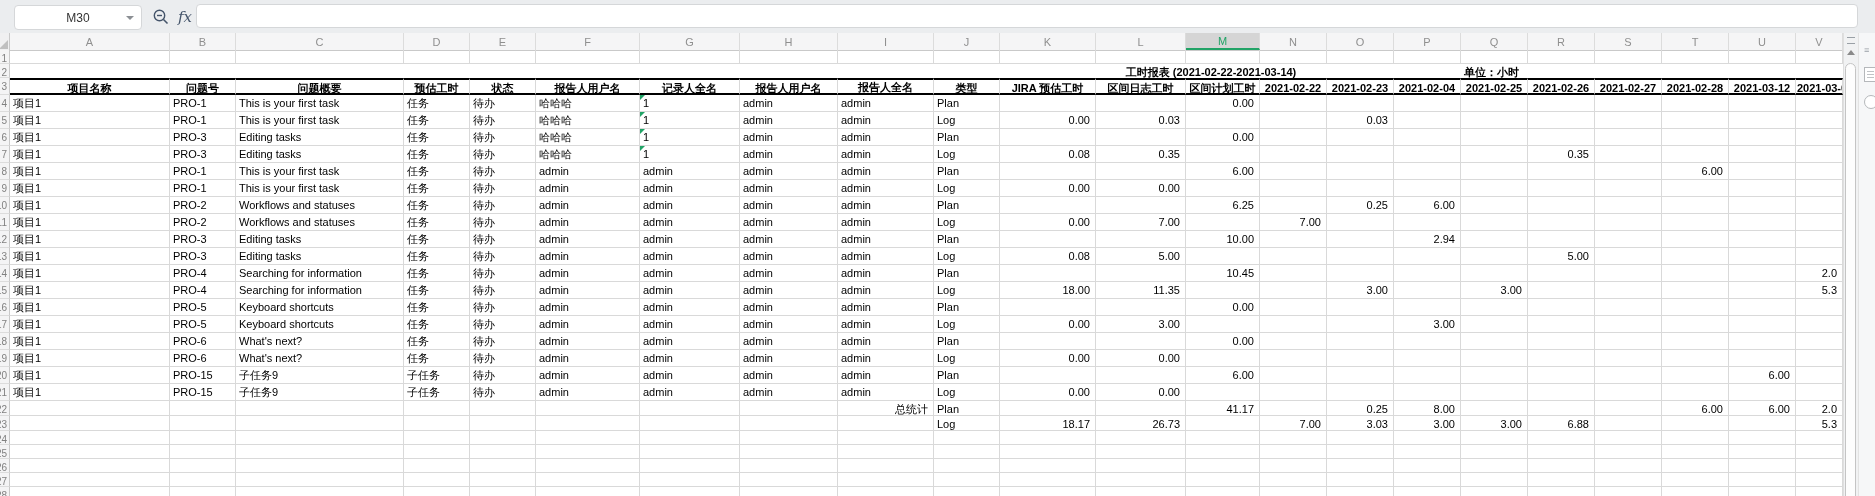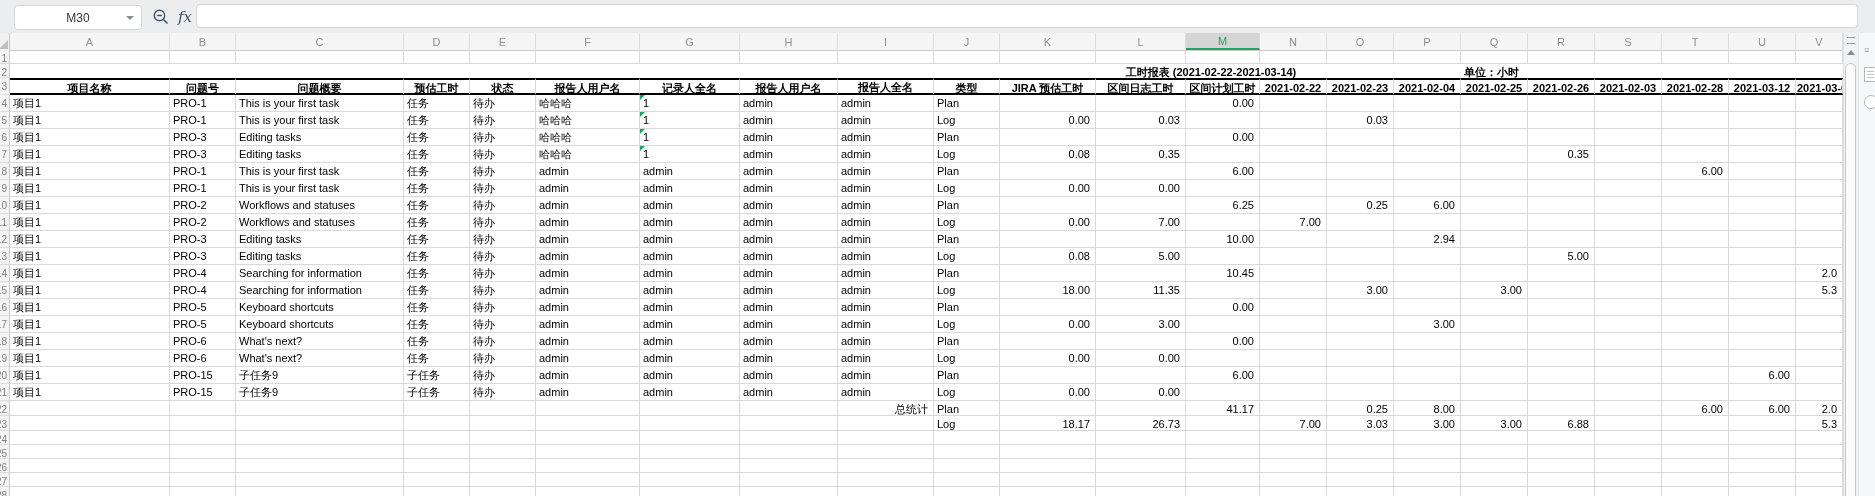--- a/index.html
+++ b/index.html
@@ -150,21 +150,21 @@
       <div class="cell hdr" style="width: 96px; font-family: Liberation Mono, monospace;">报告人全名</div>
       <div class="cell hdr" style="width: 66px;">类型</div>
       <div class="cell hdr" style="width: 96px;">JIRA 预估工时</div>
       <div class="cell hdr" style="width: 90px;">区间日志工时</div>
       <div class="cell hdr" style="width: 74px;">区间计划工时</div>
       <div class="cell hdr" style="width: 67px;">2021-02-22</div>
       <div class="cell hdr" style="width: 67px;">2021-02-23</div>
       <div class="cell hdr" style="width: 67px;">2021-02-04</div>
       <div class="cell hdr" style="width: 67px;">2021-02-25</div>
       <div class="cell hdr" style="width: 67px;">2021-02-26</div>
-      <div class="cell hdr" style="width: 67px;">2021-02-03</div>
+      <div class="cell hdr" style="width: 67px;">2021-02-27</div>
       <div class="cell hdr" style="width: 67px;">2021-02-28</div>
       <div class="cell hdr" style="width: 67px;">2021-03-12</div>
       <div class="cell hdr" style="width: 47px;">2021-03-0</div>
     </div>
     <div class="row" style="height: 17px;">
       <div class="rowhdr" style="width: 10px; height: 17px;">4</div>
       <div class="cell" style="width: 160px;">项目1</div>
       <div class="cell" style="width: 66px;">PRO-1</div>
       <div class="cell" style="width: 168px;">This is your first task</div>
       <div class="cell" style="width: 66px;">任务</div>

